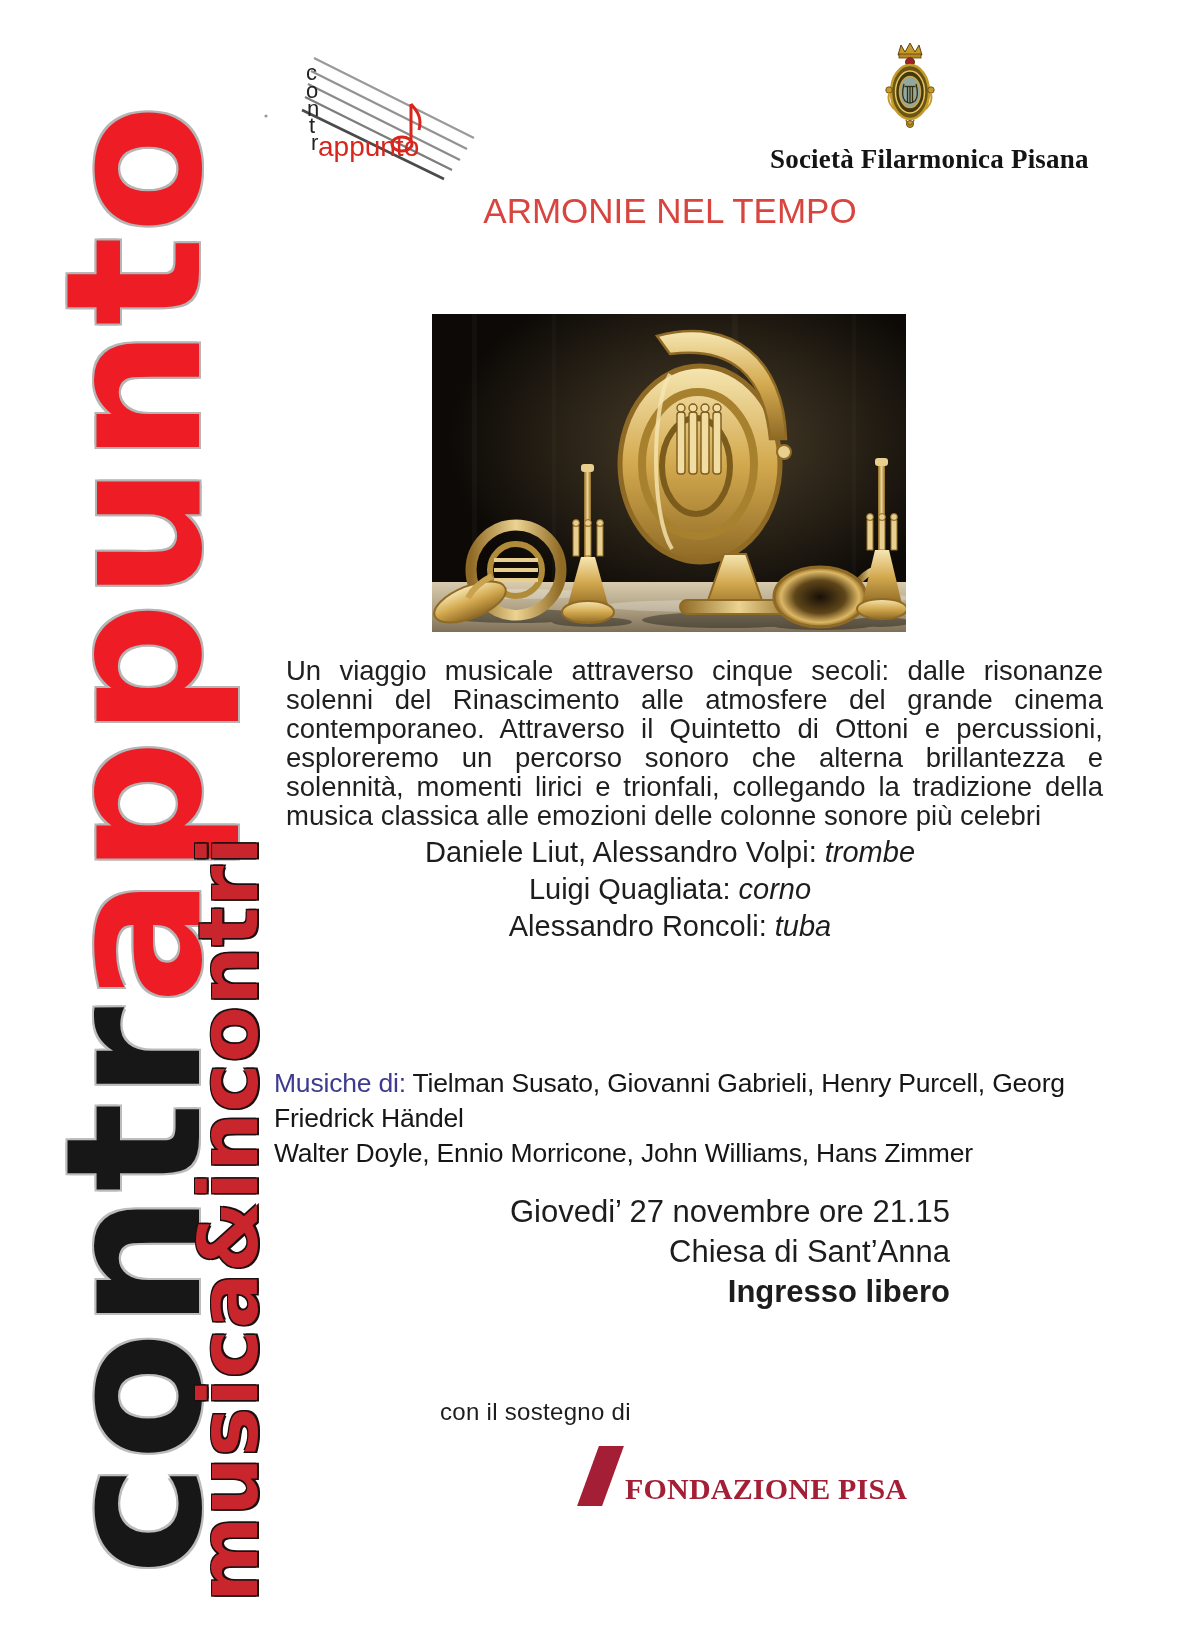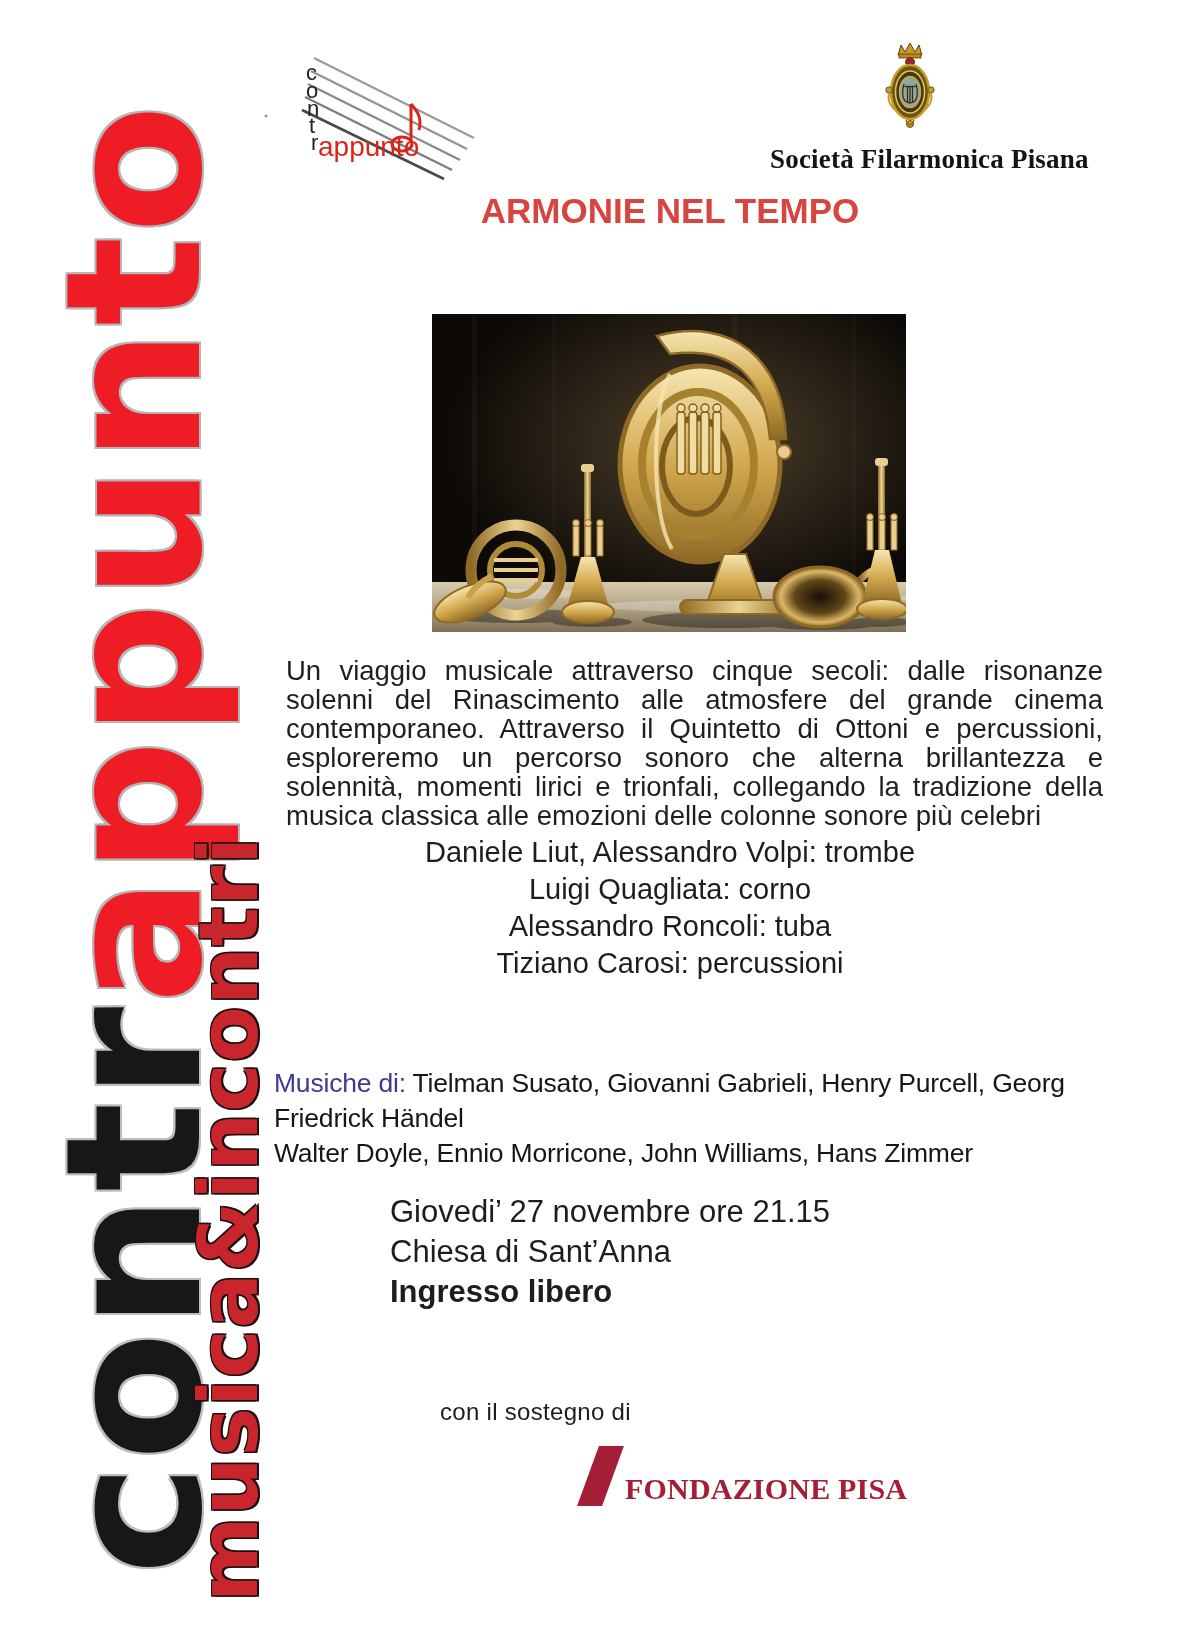--- a/index.html
+++ b/index.html
@@ -35,42 +35,42 @@
   
   .society { position:absolute; left:770px; top:40px; width:280px; text-align:center; }
   .society .crest { display:block; margin:0 auto 8px auto; }
   .society-name {
     font-family:"Liberation Serif", serif; font-weight:bold;
     font-size:27px; color:#141414; letter-spacing:0.2px; white-space:nowrap;
   }
 
   
   .title-block { position:absolute; left:330px; top:190px; width:680px; text-align:center;
-    color:#d8453e; font-size:35px; line-height:42px; font-weight:bold; }
+    color:#d8453e; font-size:35px; line-height:42px; font-weight:normal; }
 
   
   .photo { position:absolute; left:432px; top:314px; width:474px; height:318px; }
 
   
   .description { position:absolute; left:286px; top:656px; width:817px;
     font-size:27.5px; line-height:29px; color:#1f1f1f;
     text-align:justify; text-align-last:left; }
 
   
   .performers { position:absolute; left:300px; top:834px; width:740px;
     text-align:center; font-size:29px; line-height:37px; color:#1d1d1d; }
-  .performers .instr { }
+  .performers .instr { font-style:italic; }
 
   
   .music { position:absolute; left:274px; top:1066px; width:850px;
     font-size:26.5px; line-height:35px; color:#161616; letter-spacing:-0.2px; }
   .music .label { color:#3d3a90; }
 
   
-  .event { position:absolute; left:390px; top:1192px; width:560px; text-align:left;
+  .event { position:absolute; left:390px; top:1192px; width:560px; text-align:right;
     font-size:31px; line-height:40px; color:#1d1d1d; }
   .event .bold { font-weight:bold; }
 
   
   .support { position:absolute; left:440px; top:1398px; width:460px; text-align:left;
     font-size:24px; color:#1d1d1d; letter-spacing:0.3px; }
   .sponsor { position:absolute; left:588px; top:1446px; width:330px;
     display:flex; align-items:flex-end; }
   .sponsor-slash { width:25px; height:60px; background:#a41e35;
     transform:skewX(-20deg); margin-right:12px; }
@@ -265,21 +265,20 @@
       </g>
     </svg>
   </div>
 
   <div class="description">Un viaggio musicale attraverso cinque secoli: dalle risonanze solenni del Rinascimento alle atmosfere del grande cinema contemporaneo. Attraverso il Quintetto di Ottoni e percussioni, esploreremo un percorso sonoro che alterna brillantezza e solennità, momenti lirici e trionfali, collegando la tradizione della musica classica alle emozioni delle colonne sonore più celebri</div>
 
   <div class="performers">
     <div><span>Daniele Liut, Alessandro Volpi: </span><span class="instr">trombe</span></div>
     <div><span>Luigi Quagliata: </span><span class="instr">corno</span></div>
     <div><span>Alessandro Roncoli: </span><span class="instr">tuba</span></div>
-    <div><span>Tiziano Carosi: </span><span class="instr">percussioni</span></div>
   </div>
 
   <div class="music">
     <div><span class="label">Musiche di: </span><span>Tielman Susato, Giovanni Gabrieli, Henry Purcell, Georg Friedrick Händel</span></div>
     <div>Walter Doyle, Ennio Morricone, John Williams,  Hans Zimmer</div>
   </div>
 
   <div class="event">
     <div>Giovedi’ 27 novembre ore 21.15</div>
     <div>Chiesa di Sant’Anna</div>

